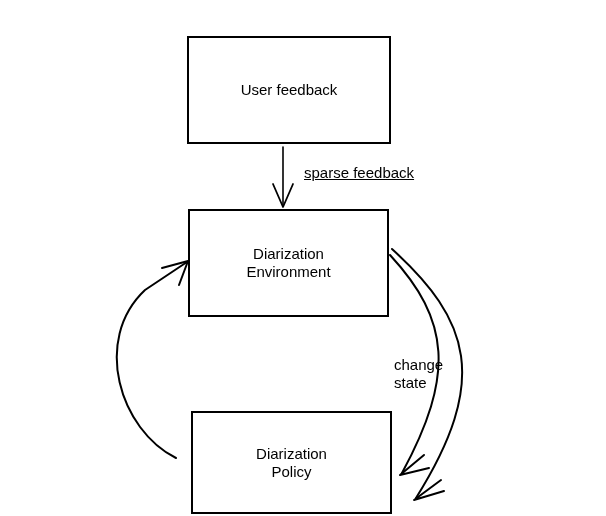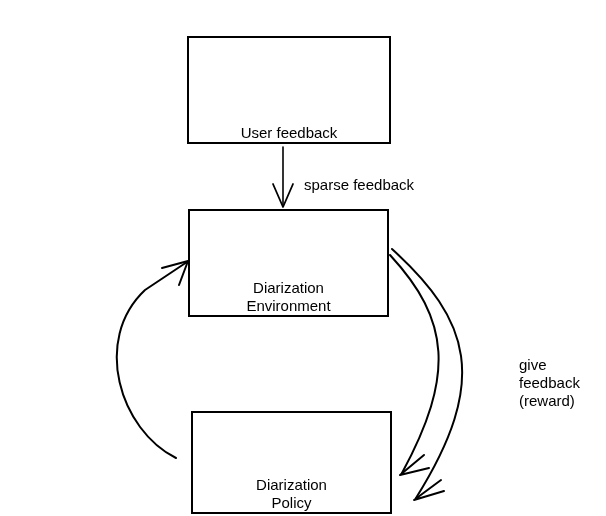--- a/index.html
+++ b/index.html
@@ -1,29 +1,29 @@
 <!DOCTYPE html>
 <html><head>
 <meta charset="utf-8">
 <style>
   html,body{margin:0;padding:0;background:#ffffff;}
   body{width:606px;height:516px;position:relative;overflow:hidden;
        font-family:"Liberation Sans","DejaVu Sans",sans-serif;color:#000;}
   #stage{position:absolute;left:0;top:0;width:606px;height:516px;}
   svg.layer{position:absolute;left:0;top:0;width:606px;height:516px;overflow:visible;}
   .nodebox{position:absolute;border:2px solid #000;background:#fff;
-           display:flex;align-items:flex-end;justify-content:center;text-align:center;}
+           display:flex;align-items:center;justify-content:center;text-align:center;}
   .nodelabel{font-size:15px;line-height:18px;color:#000;white-space:pre-line;}
   .annot{position:absolute;font-size:15px;line-height:18px;color:#000;white-space:pre-line;}
   .cliptop{position:absolute;left:0;top:-7px;width:606px;height:9px;overflow:hidden;}
   .cliptop span{display:block;text-align:center;font-size:15px;color:#000;}
   #box-user{left:187px;top:36px;width:200px;height:104px;}
   #box-env{left:188px;top:209px;width:197px;height:104px;}
   #box-policy{left:191px;top:411px;width:197px;height:99px;}
-  #lbl-sparse{left:304px;top:176px;}
+  #lbl-sparse{left:304px;top:164px;text-decoration:underline;}
   #lbl-update{left:0px;top:218px;}
   #lbl-action{left:108px;top:340px;}
   #lbl-change{left:394px;top:356px;}
   #lbl-give{left:519px;top:356px;}
 </style>
 </head>
 <body>
 
 <div id="stage">
 
@@ -68,18 +68,17 @@
 
   <div class="nodebox" id="box-policy">
     <span class="nodelabel">Diarization
 Policy</span>
   </div>
 
   <div class="annot" id="lbl-sparse">sparse feedback</div>
 
 
 
+  <div class="annot" id="lbl-change">change
+state</div>
 
-  <div class="annot" id="lbl-give">give
-feedback
-(reward)</div>
 
 </div>
 
 </body></html>

